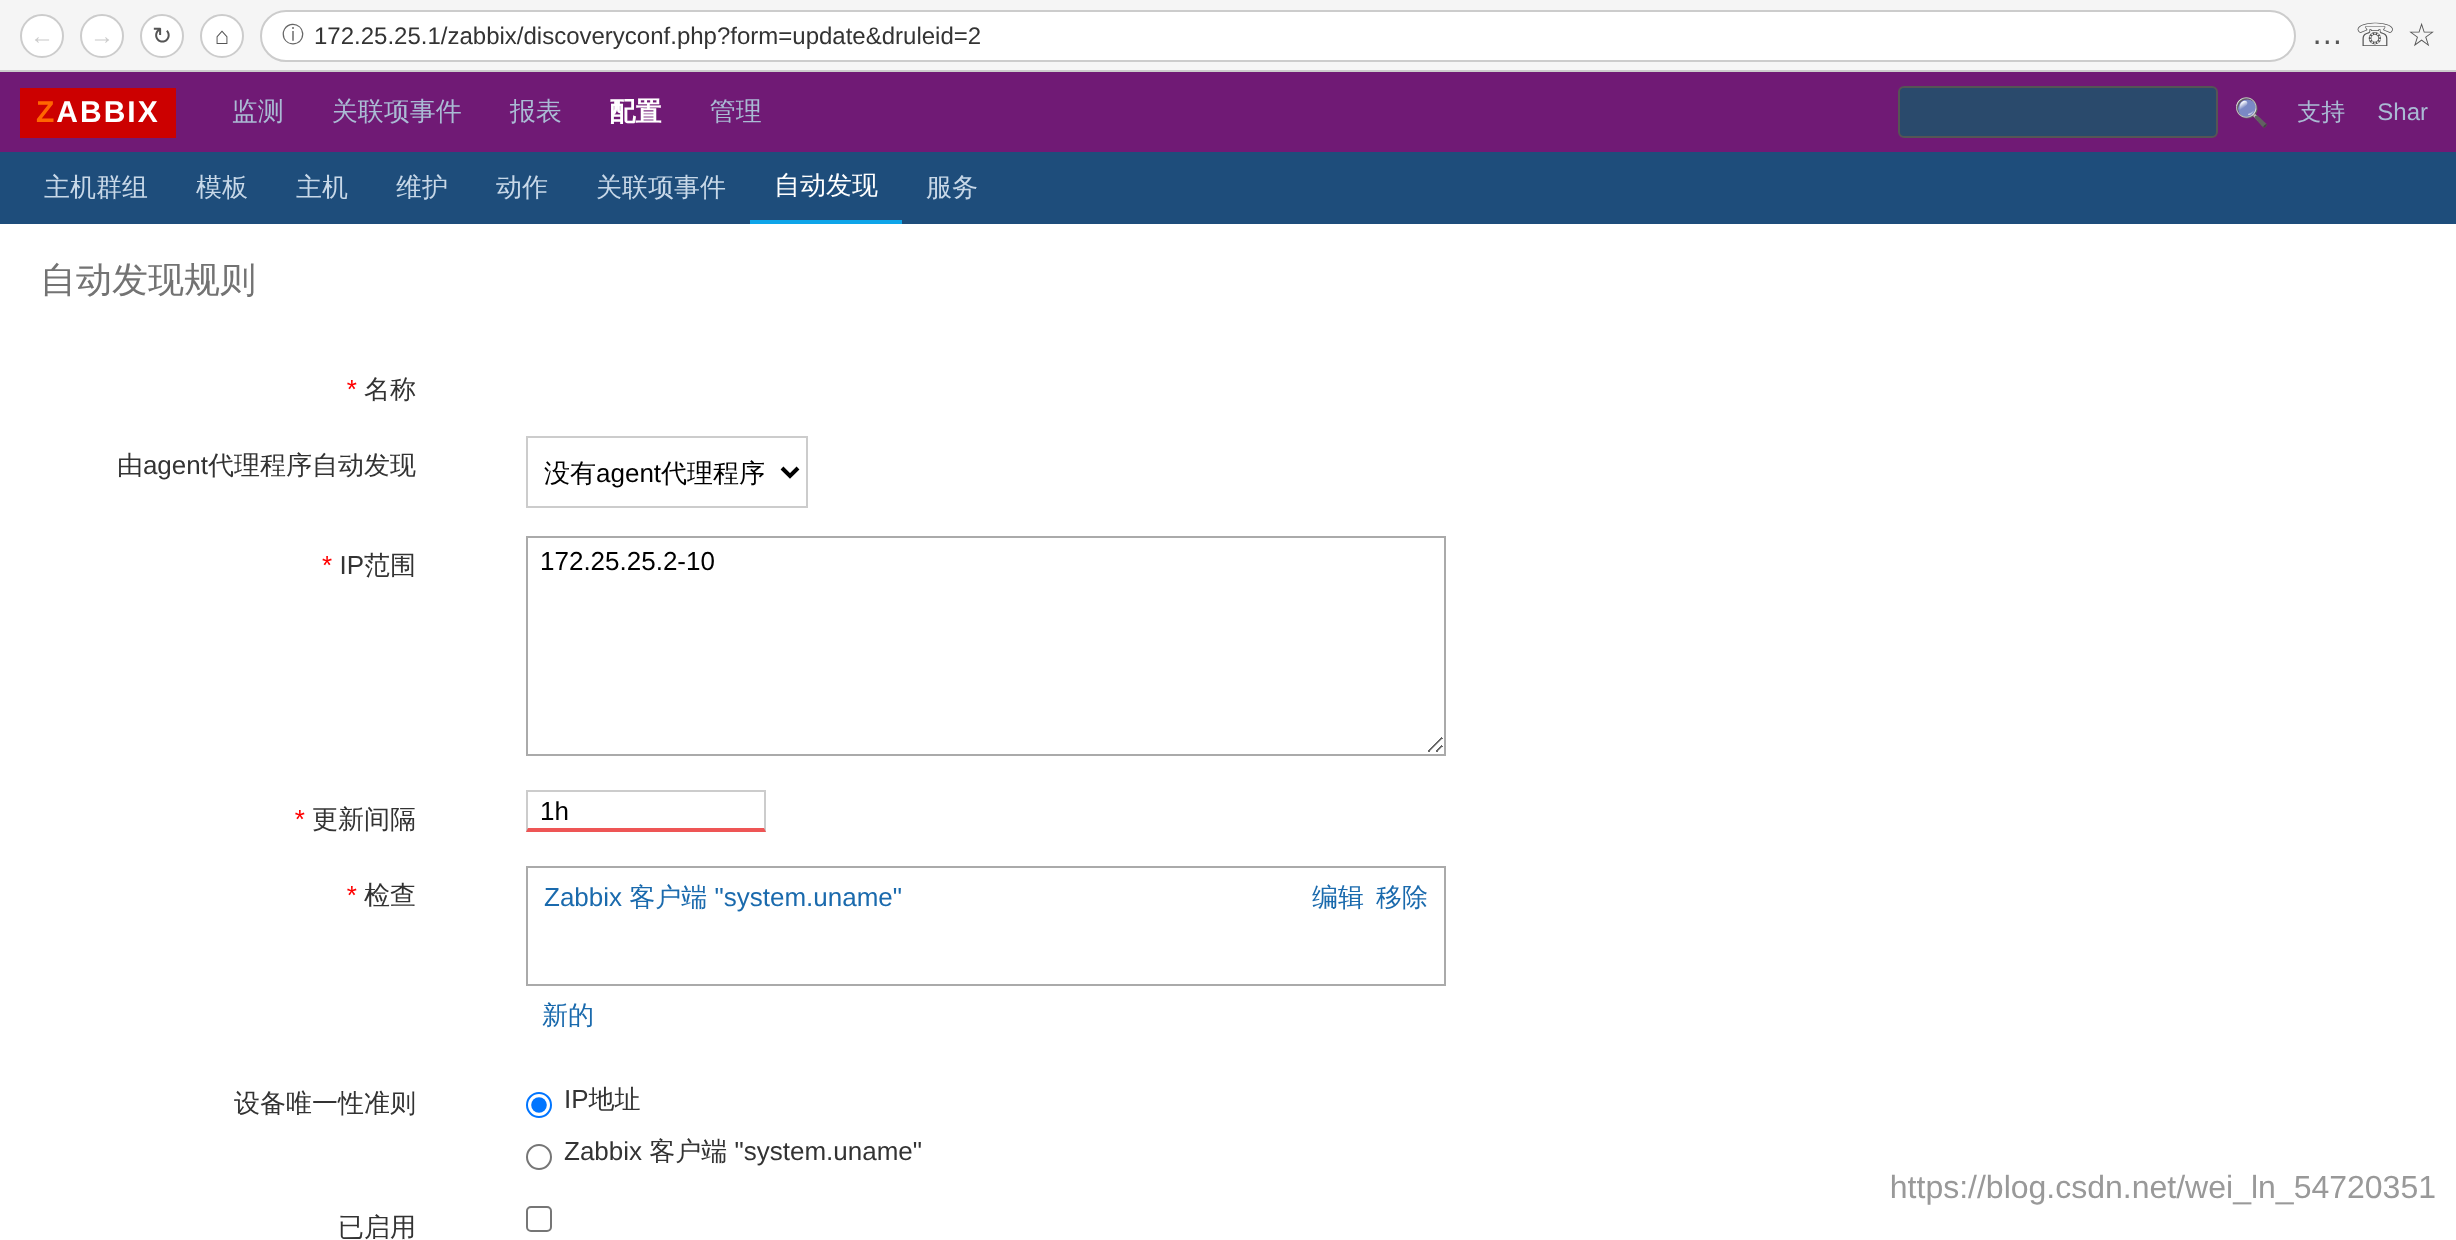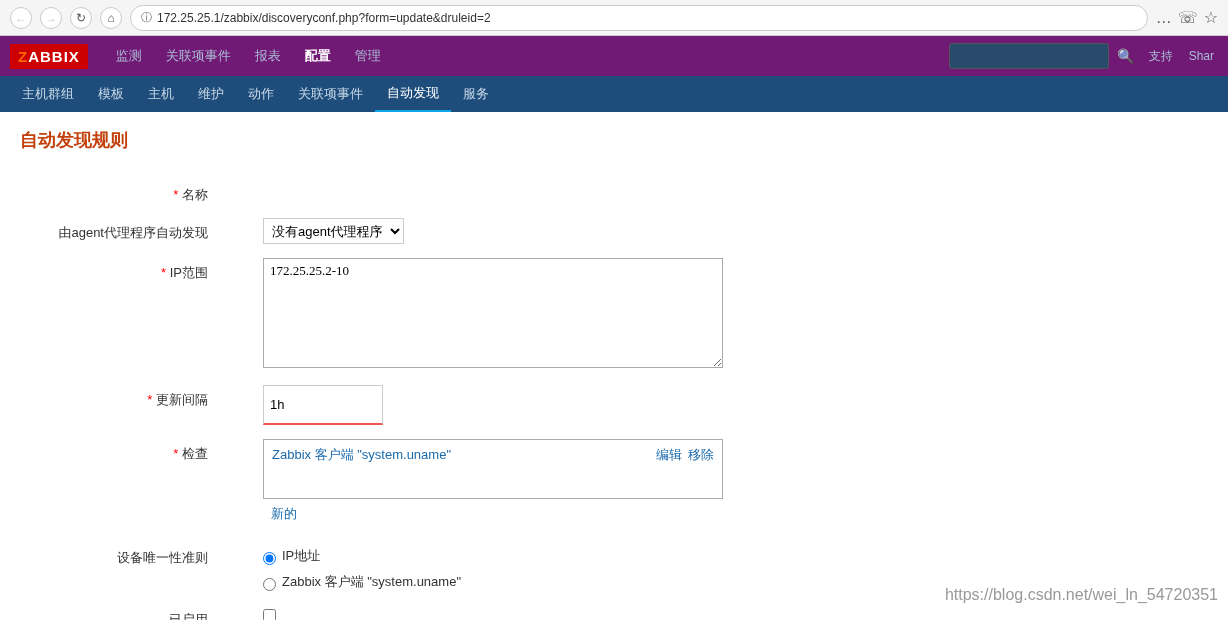--- a/index.html
+++ b/index.html
@@ -94,22 +94,22 @@
     }
 
     
     .page-content {
       background: #fff;
       min-height: 520px;
       padding: 16px 20px;
     }
     .page-title {
       font-size: 18px;
-      font-weight: bold;
-      color: #c2410c;
+      font-weight: normal;
+      color: #737373;
       margin-bottom: 20px;
       padding-bottom: 8px;
     }
 
     
     .form-table {
       width: 100%;
     }
     .form-row {
       display: flex;
@@ -136,39 +136,39 @@
     .text-input {
       width: 460px;
       height: 28px;
       border: 1px solid #ccc;
       border-bottom: 2px solid #e55;
       padding: 0 6px;
       font-size: 13px;
       outline: none;
     }
     .select-input {
-      height: 26px;
+      height: 36px;
       border: 1px solid #ccc;
       padding: 0 4px;
       font-size: 13px;
       background: #fff;
     }
     .textarea-input {
       width: 460px;
       height: 110px;
       border: 1px solid #aaa;
       padding: 4px 6px;
       font-size: 13px;
       resize: vertical;
       outline: none;
-      font-family: Liberation Serif, serif;
+      font-family: Liberation Sans, sans-serif;
     }
     .interval-input {
       width: 120px;
-      height: 40px;
+      height: 21px;
       border: 1px solid #ccc;
       border-bottom: 2px solid #e55;
       padding: 0 6px;
       font-size: 13px;
       outline: none;
     }
 
     
     .checks-box {
       width: 460px;

